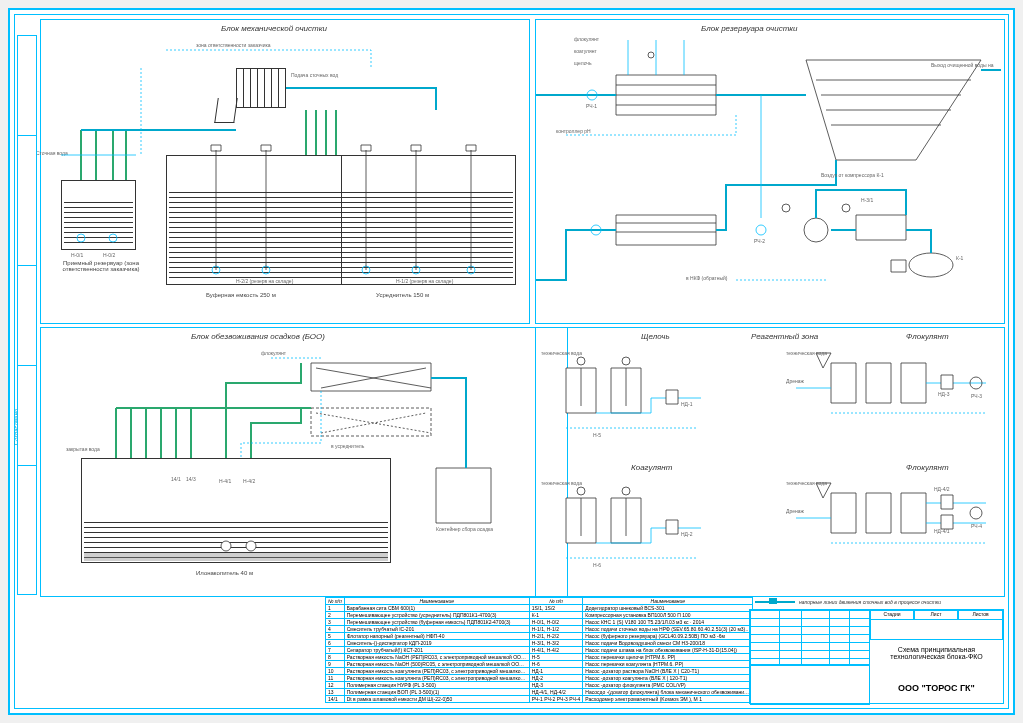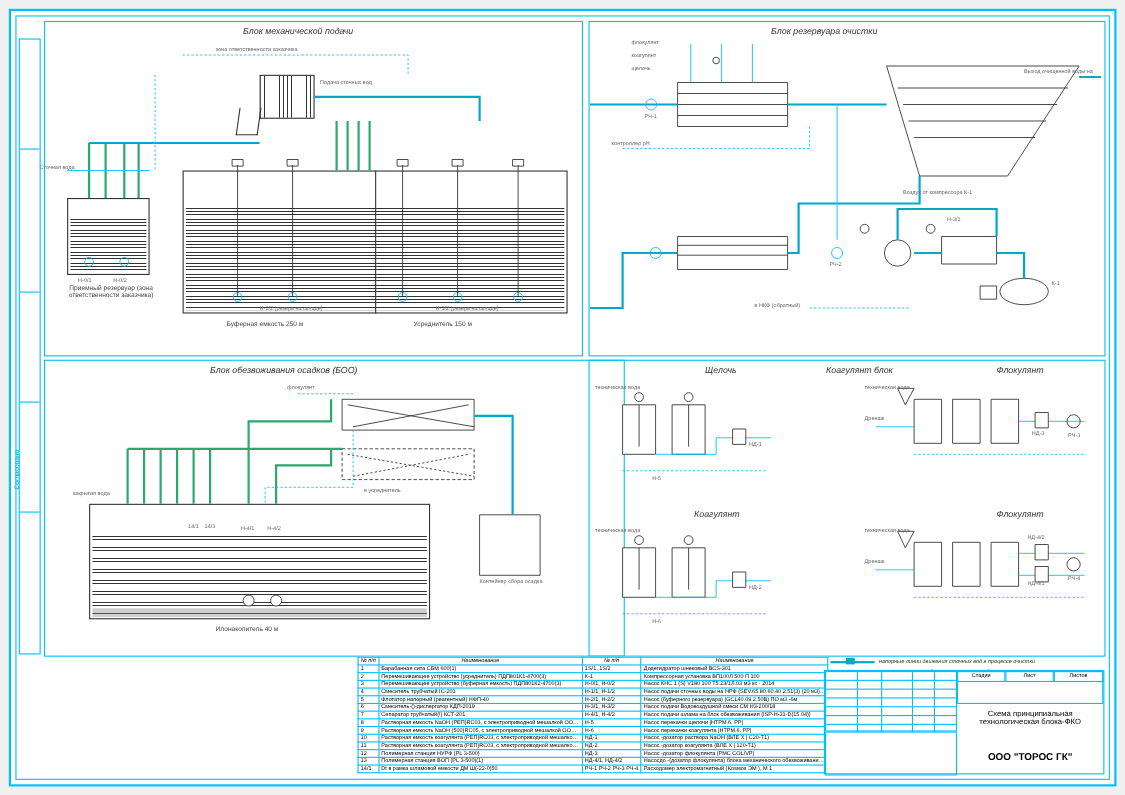--- a/index.html
+++ b/index.html
@@ -31,21 +31,21 @@
   .legend-sym { width:40px; height:7px; position:relative; flex-shrink:0; }
   .legend-txt { font-size:5px; color:#333; padding-left:4px; font-style:italic; }
 </style>
 </head>
 <body>
 
 <div class="sheet">
  <div class="inner">
 
   <div class="pane" style="left:25px;top:4px;width:490px;height:305px;">
-    <div class="title" style="left:180px;top:4px;">Блок механической подачи</div>
+    <div class="title" style="left:180px;top:4px;">Блок механической очистки</div>
 
     <div class="tank" style="left:20px;top:160px;width:75px;height:70px;"></div>
     <div class="label" style="left:5px;top:240px;width:110px;text-align:center;">Приемный резервуар (зона ответственности заказчика)</div>
     <div class="sublabel" style="left:-5px;top:130px;">Сточная вода</div>
 
     <div class="tank" style="left:125px;top:135px;width:350px;height:130px;"></div>
     <div style="position:absolute;left:300px;top:135px;height:130px;border-left:1px solid #333;"></div>
     <div class="label" style="left:165px;top:272px;">Буферная емкость 250 м</div>
     <div class="label" style="left:335px;top:272px;">Усреднитель 150 м</div>
 
@@ -196,21 +196,21 @@
     <div class="sublabel" style="left:395px;top:198px;width:60px;">Контейнер сбора осадка</div>
     <div class="sublabel" style="left:25px;top:118px;">закрытая вода</div>
     <div class="sublabel" style="left:178px;top:150px;">Н-4/1</div>
     <div class="sublabel" style="left:202px;top:150px;">Н-4/2</div>
     <div class="sublabel" style="left:130px;top:148px;">14/1</div>
     <div class="sublabel" style="left:145px;top:148px;">14/3</div>
   </div>
 
   <div class="pane" style="left:520px;top:312px;width:470px;height:270px;">
     <div class="title" style="left:105px;top:4px;">Щелочь</div>
-    <div class="title" style="left:215px;top:4px;">Коагулянт блок</div>
+    <div class="title" style="left:215px;top:4px;">Реагентный зона</div>
     <div class="title" style="left:370px;top:4px;">Флокулянт</div>
     <div class="title" style="left:95px;top:135px;">Коагулянт</div>
     <div class="title" style="left:370px;top:135px;">Флокулянт</div>
     <svg class="schematic">
 
       <rect class="s-fill" x="30" y="40" width="30" height="45"></rect>
       <rect class="s-fill" x="75" y="40" width="30" height="45"></rect>
       <circle class="s-blk" cx="45" cy="33" r="4" fill="#fff"></circle>
           <circle class="s-blk" cx="90" cy="33" r="4" fill="#fff"></circle>
       <path class="s-blk" d="M45 40 V78 M90 40 V78"></path>

